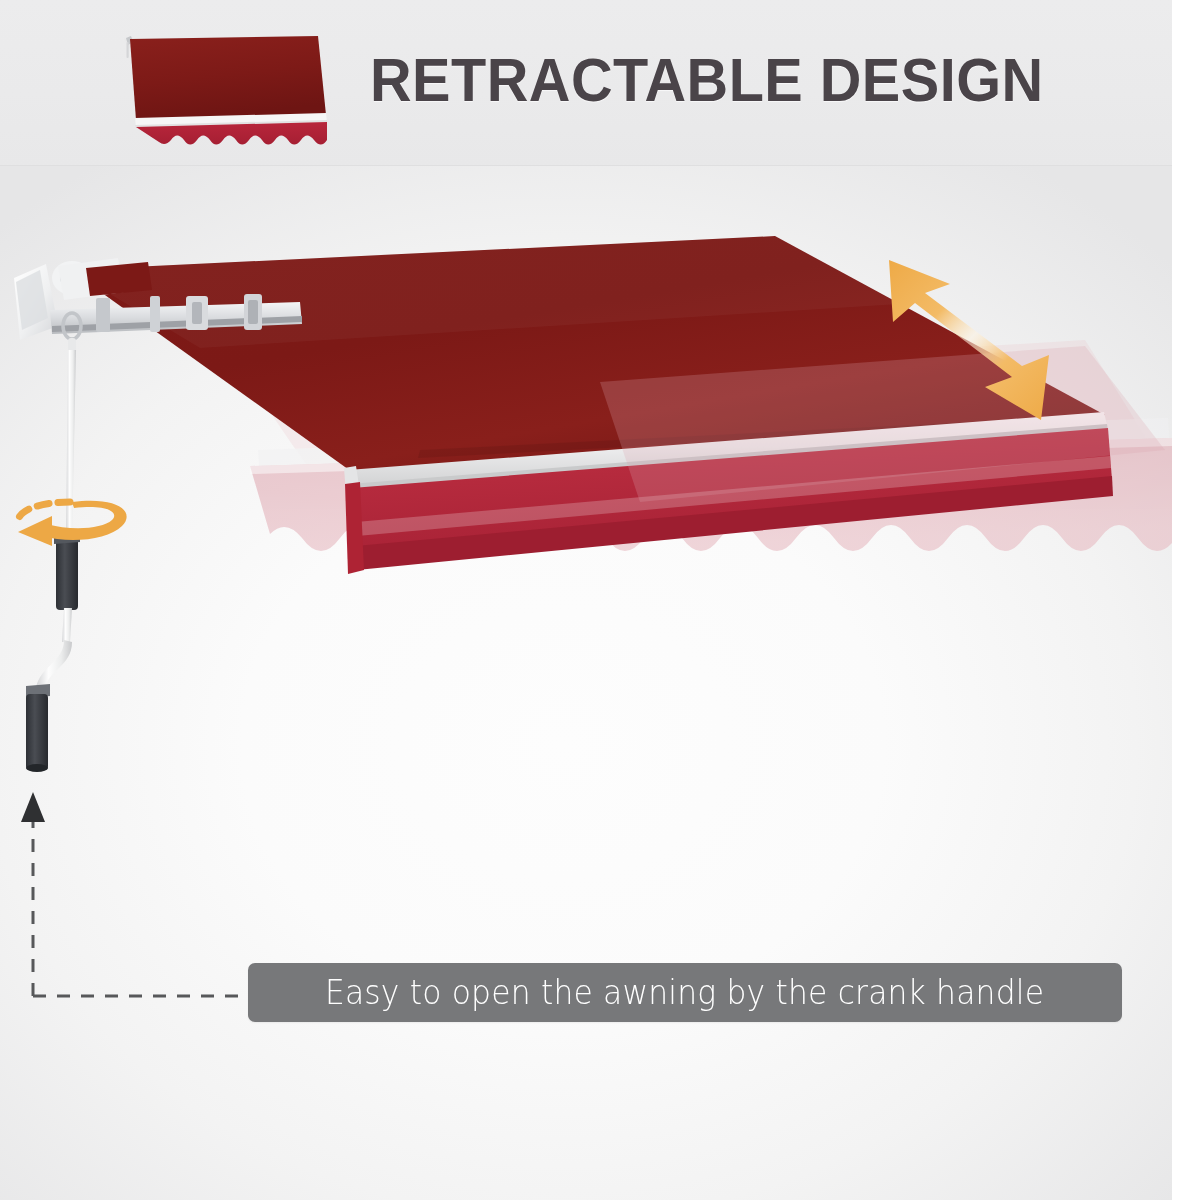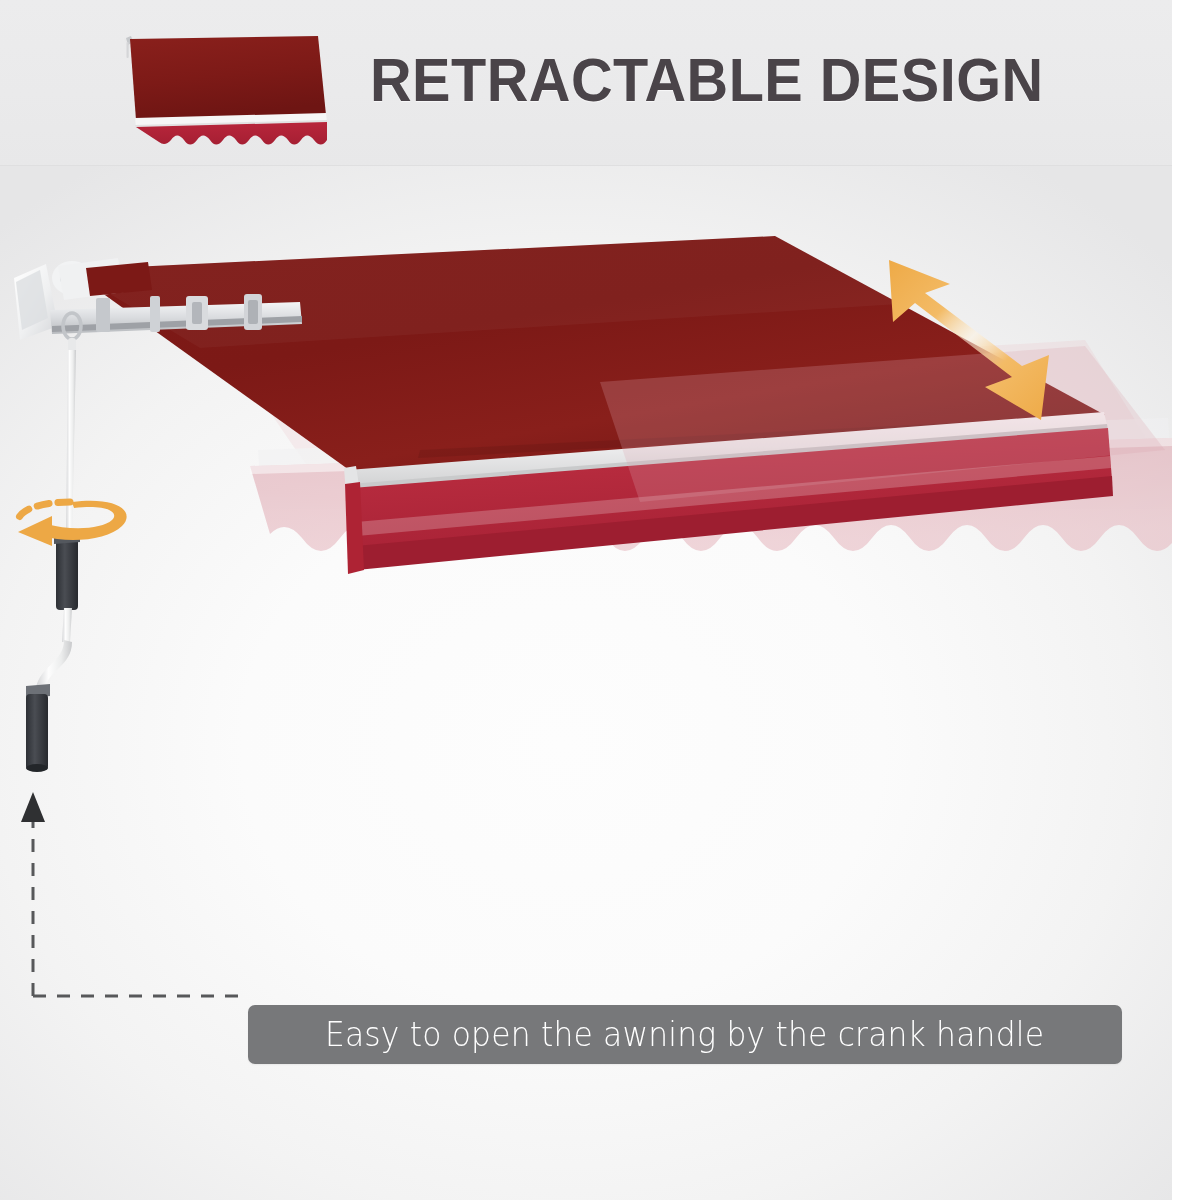--- a/index.html
+++ b/index.html
@@ -65,21 +65,21 @@
     position: absolute;
     left: 0; top: 150px;
     width: 1200px;
     height: 700px;
   }
 
   
   .caption-bar {
     position: absolute;
     left: 248px;
-    top: 1005px;
+    top: 963px;
     width: 874px;
     height: 59px;
     background: #77787a;
     border-radius: 7px;
     display: flex;
     align-items: center;
     justify-content: center;
     box-shadow: 0 1px 2px rgba(0,0,0,0.06);
   }
   .caption-text {

